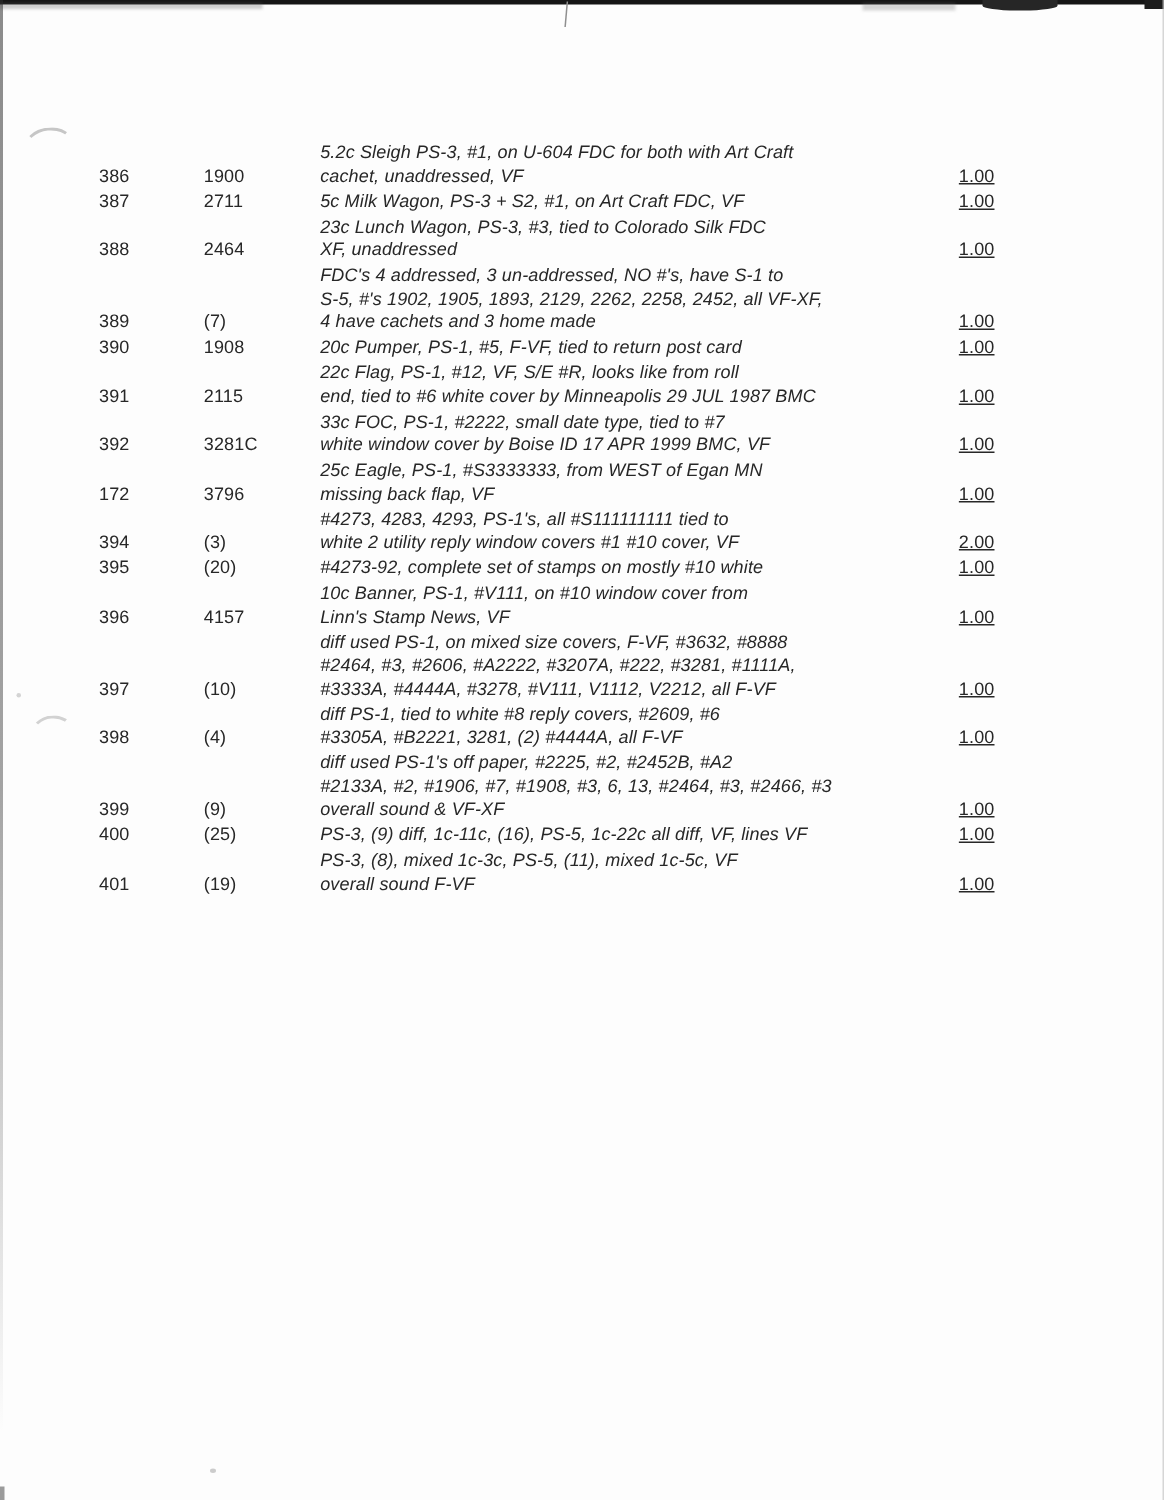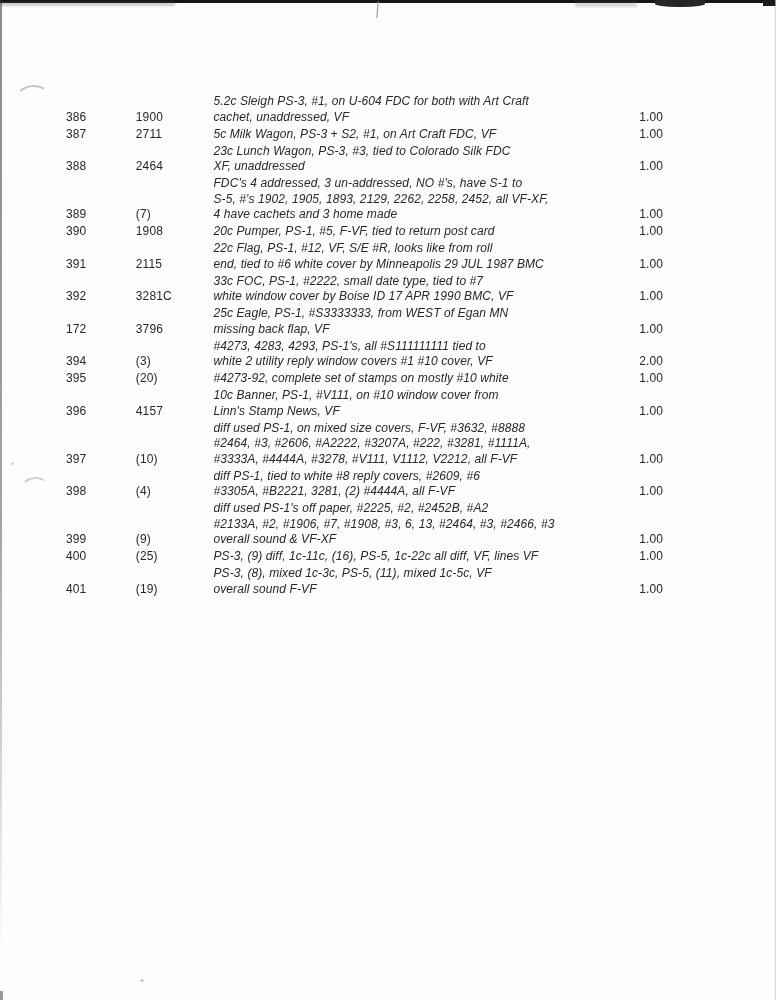--- a/index.html
+++ b/index.html
@@ -47,21 +47,21 @@
     display: flex;
     align-items: flex-end;
     font-size: 12px;
     line-height: 15.5px;
     margin-bottom: 1.5px;
     letter-spacing: 0.1px;
   }
   .c-lot  { width: 40px;  margin-left: 66px; }
   .c-cat  { width: 82px; margin-left: 32px; }
   .c-desc { width: 450px; font-style: italic; }
-  .c-price { flex: 1; text-align: right; padding-right: 113px; }
+  .c-price { flex: 1; text-align: right; padding-right: 113px; text-decoration: underline; }
 </style>
 </head>
 <body>
 
 <div class="page">
 
   <div class="art top-edge"></div>
   <div class="art top-smudge-left"></div>
   <div class="art top-smudge-mid"></div>
   <div class="art top-blob"></div>
@@ -127,21 +127,21 @@
           <div class="desc-line">22c Flag, PS-1, #12, VF, S/E #R, looks like from roll</div>
           <div class="desc-line">end, tied to #6 white cover by Minneapolis 29 JUL 1987 BMC</div>
         </div>
         <div class="c-price">1.00</div>
       </div>
       <div class="lot-row">
         <div class="c-lot">392</div>
         <div class="c-cat">3281C</div>
         <div class="c-desc">
           <div class="desc-line">33c FOC, PS-1, #2222, small date type, tied to #7</div>
-          <div class="desc-line">white window cover by Boise ID 17 APR 1990 BMC, VF</div>
+          <div class="desc-line">white window cover by Boise ID 17 APR 1999 BMC, VF</div>
         </div>
         <div class="c-price">1.00</div>
       </div>
       <div class="lot-row">
         <div class="c-lot">172</div>
         <div class="c-cat">3796</div>
         <div class="c-desc">
           <div class="desc-line">25c Eagle, PS-1, #S3333333, from WEST of Egan MN</div>
           <div class="desc-line">missing back flap, VF</div>
         </div>

